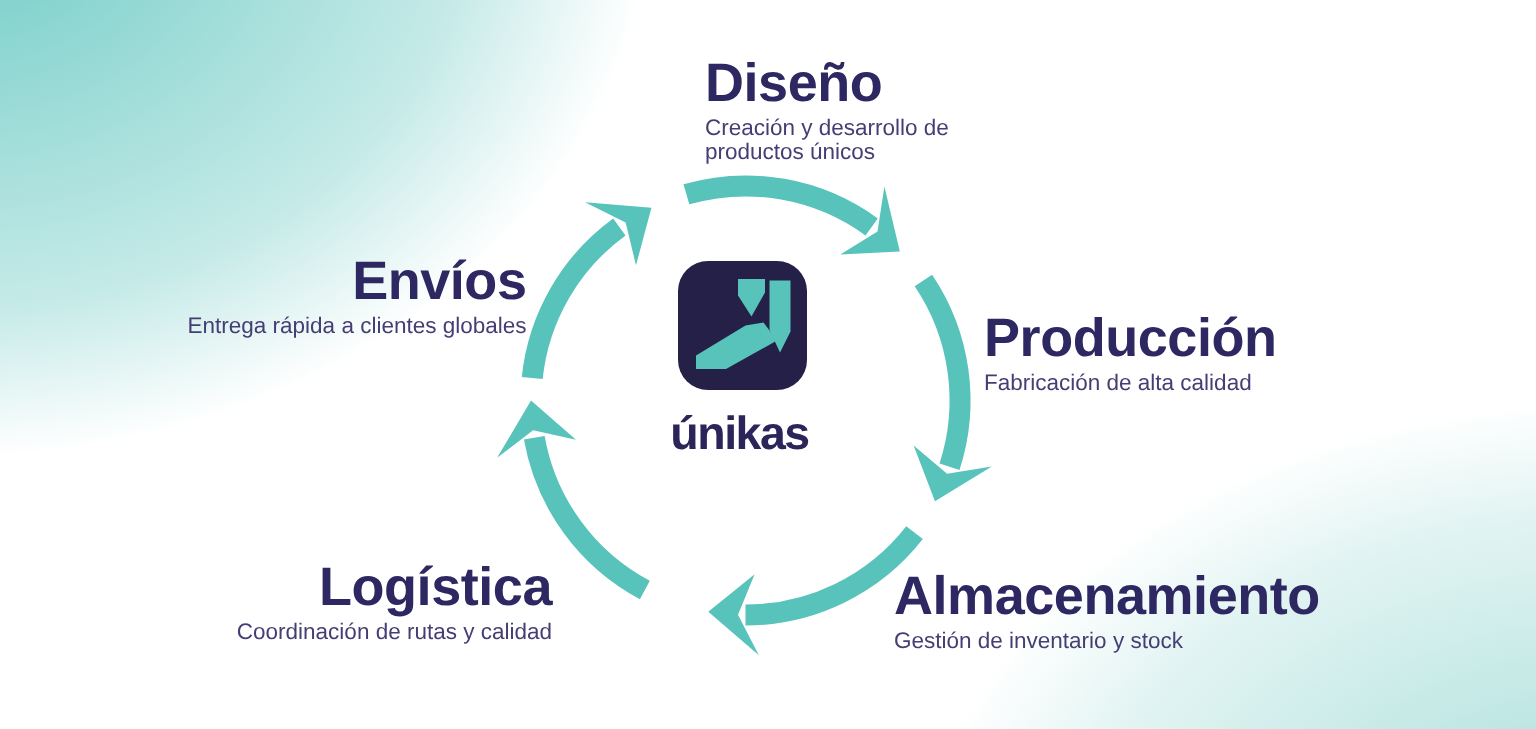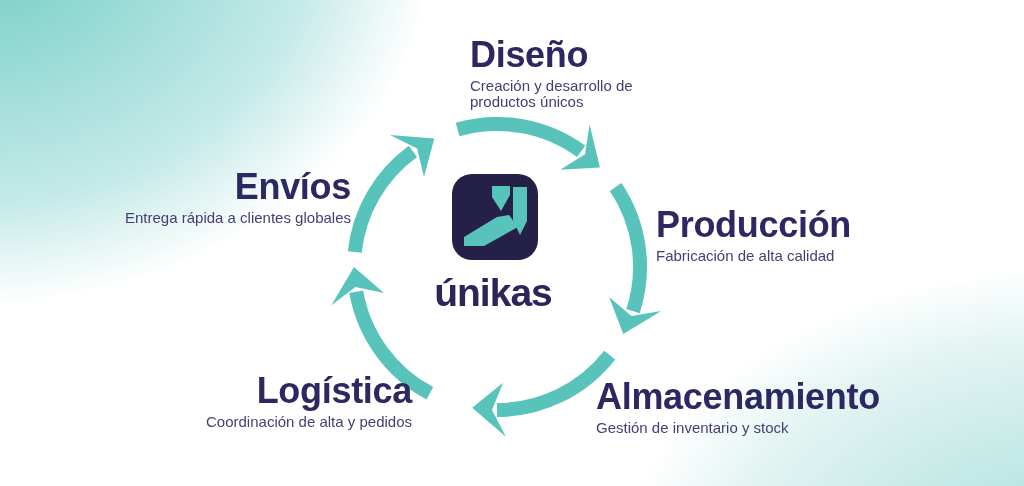--- a/index.html
+++ b/index.html
@@ -22,38 +22,38 @@
   svg.cycle{position:absolute;left:0;top:0;}
   .arc{fill:none;stroke:var(--accent-teal);stroke-width:14px;}
   .head{fill:var(--accent-teal);stroke:none;}
   .logo-box{
     position:absolute;left:452px;top:174px;width:86px;height:86px;
     background:var(--logo-bg);border-radius:20px;
     display:flex;align-items:center;justify-content:center;
   }
   .wordmark{
     position:absolute;left:398px;top:271px;width:190px;
-    text-align:center;font-size:39px;font-weight:bold;
+    text-align:center;font-size:31px;font-weight:bold;
     color:var(--wordmark-navy);letter-spacing:-1px;
   }
   .stage{position:absolute;}
   .stage .stage-title{
     font-size:36px;font-weight:bold;color:var(--title-navy);
     letter-spacing:-0.3px;line-height:1.05;
   }
   .stage .stage-desc{
     margin-top:4px;font-size:15px;color:var(--subtitle-navy);
     line-height:1.08;
   }
   .stage.align-right{text-align:right;margin-top:10px;}
   #stage-diseno{left:470px;top:36px;}
   #stage-diseno .stage-desc{max-width:186px;}
   #stage-produccion{left:656px;top:206px;white-space:nowrap;}
   #stage-almacenamiento{left:596px;top:378px;white-space:nowrap;}
-  #stage-logistica{right:612px;top:362px;white-space:nowrap;}
+  #stage-logistica{right:656px;top:362px;white-space:nowrap;}
   #stage-envios{right:673px;top:158px;white-space:nowrap;}
 </style>
 </head>
 <body>
 
 <div class="canvas">
 
   <svg class="cycle" width="1024" height="486" viewBox="0 0 1024 486">
     <g>
       <path class="arc" d="M457.6 129.5 A143 143 0 0 1 581.1 151.3"></path>
@@ -96,21 +96,21 @@
     <div class="stage-desc">Fabricación de alta calidad</div>
   </div>
 
   <div class="stage" id="stage-almacenamiento">
     <div class="stage-title">Almacenamiento</div>
     <div class="stage-desc">Gestión de inventario y stock</div>
   </div>
 
   <div class="stage align-right" id="stage-logistica">
     <div class="stage-title">Logística</div>
-    <div class="stage-desc">Coordinación de alta y pedidos</div>
+    <div class="stage-desc">Coordinación de rutas y calidad</div>
   </div>
 
   <div class="stage align-right" id="stage-envios">
     <div class="stage-title">Envíos</div>
     <div class="stage-desc">Entrega rápida a clientes globales</div>
   </div>
 
 </div>
 
 </body></html>

